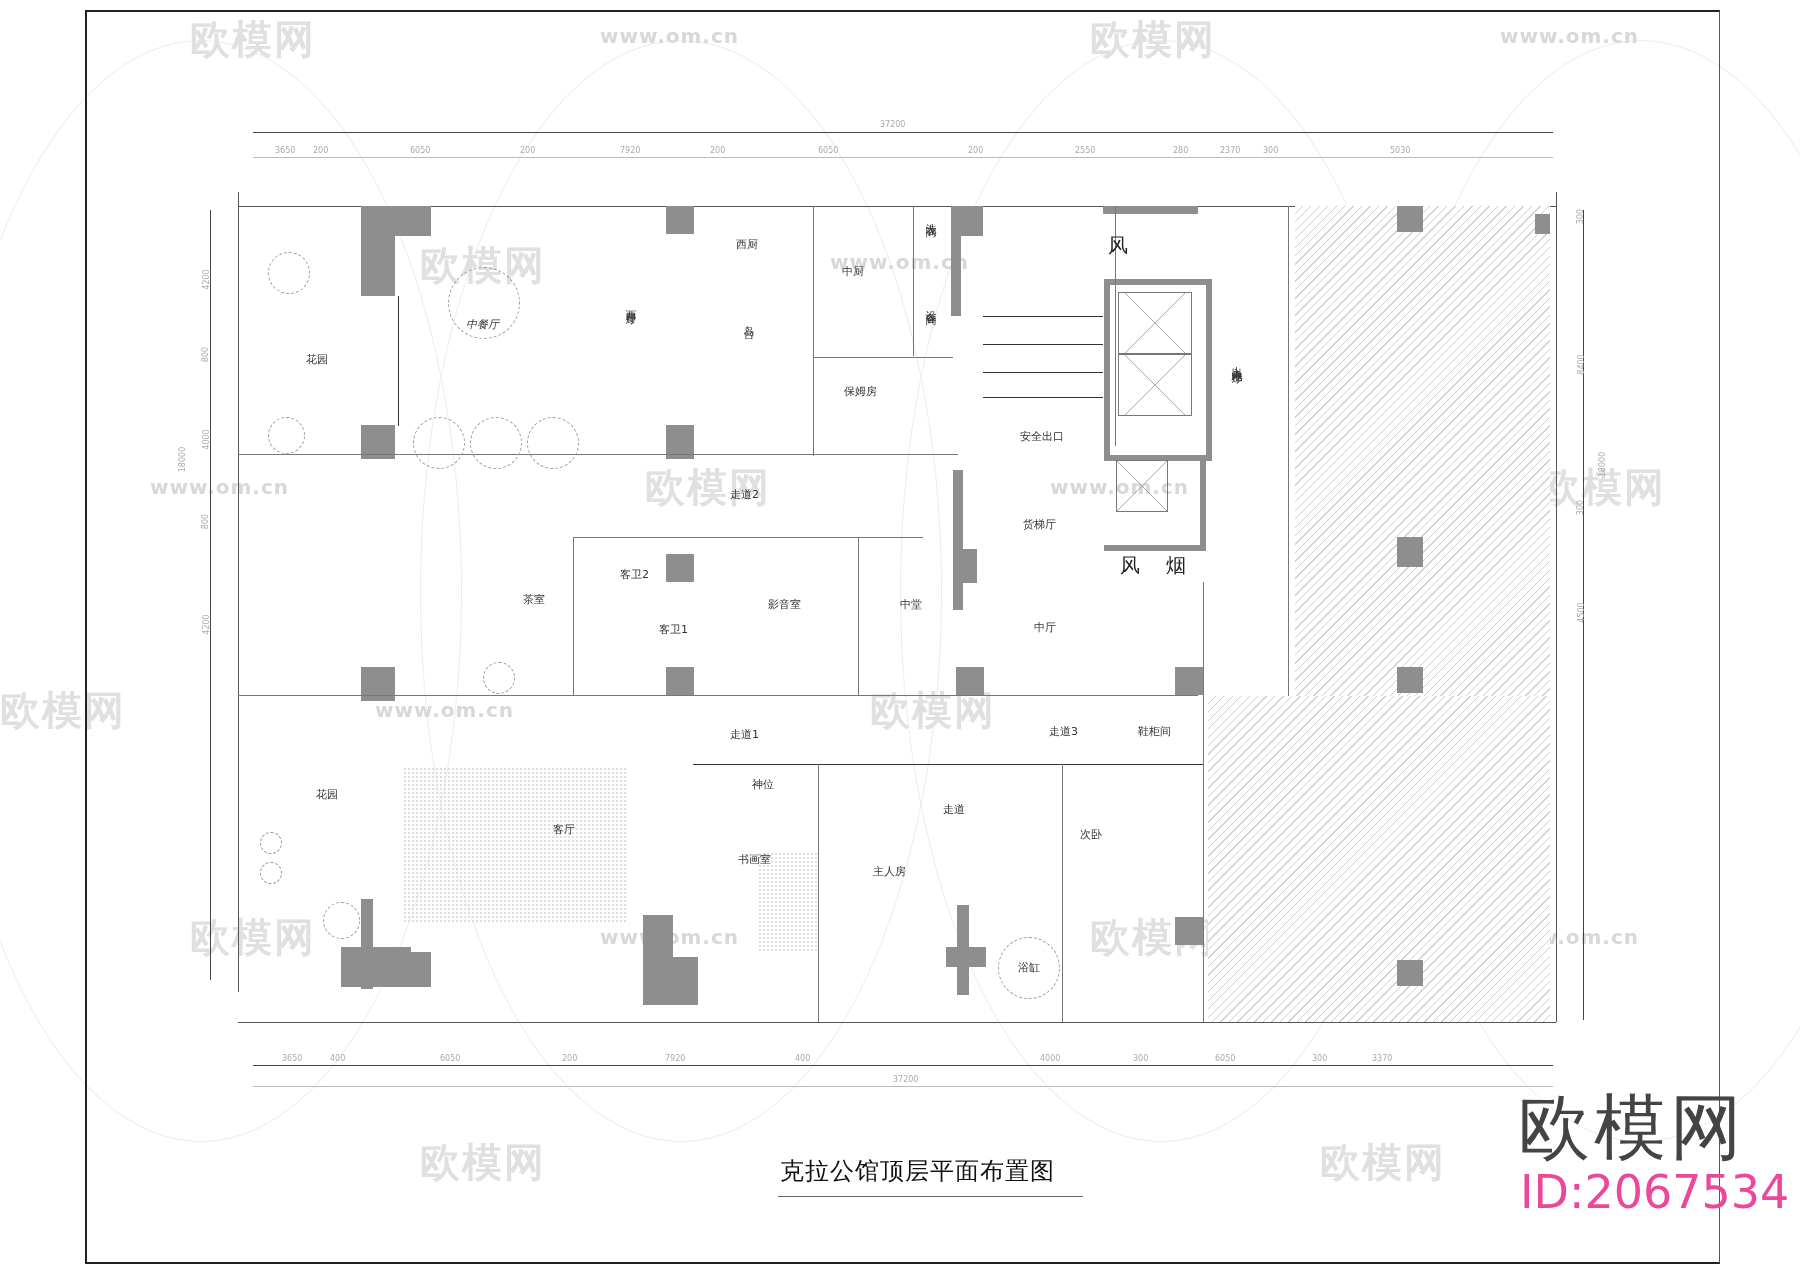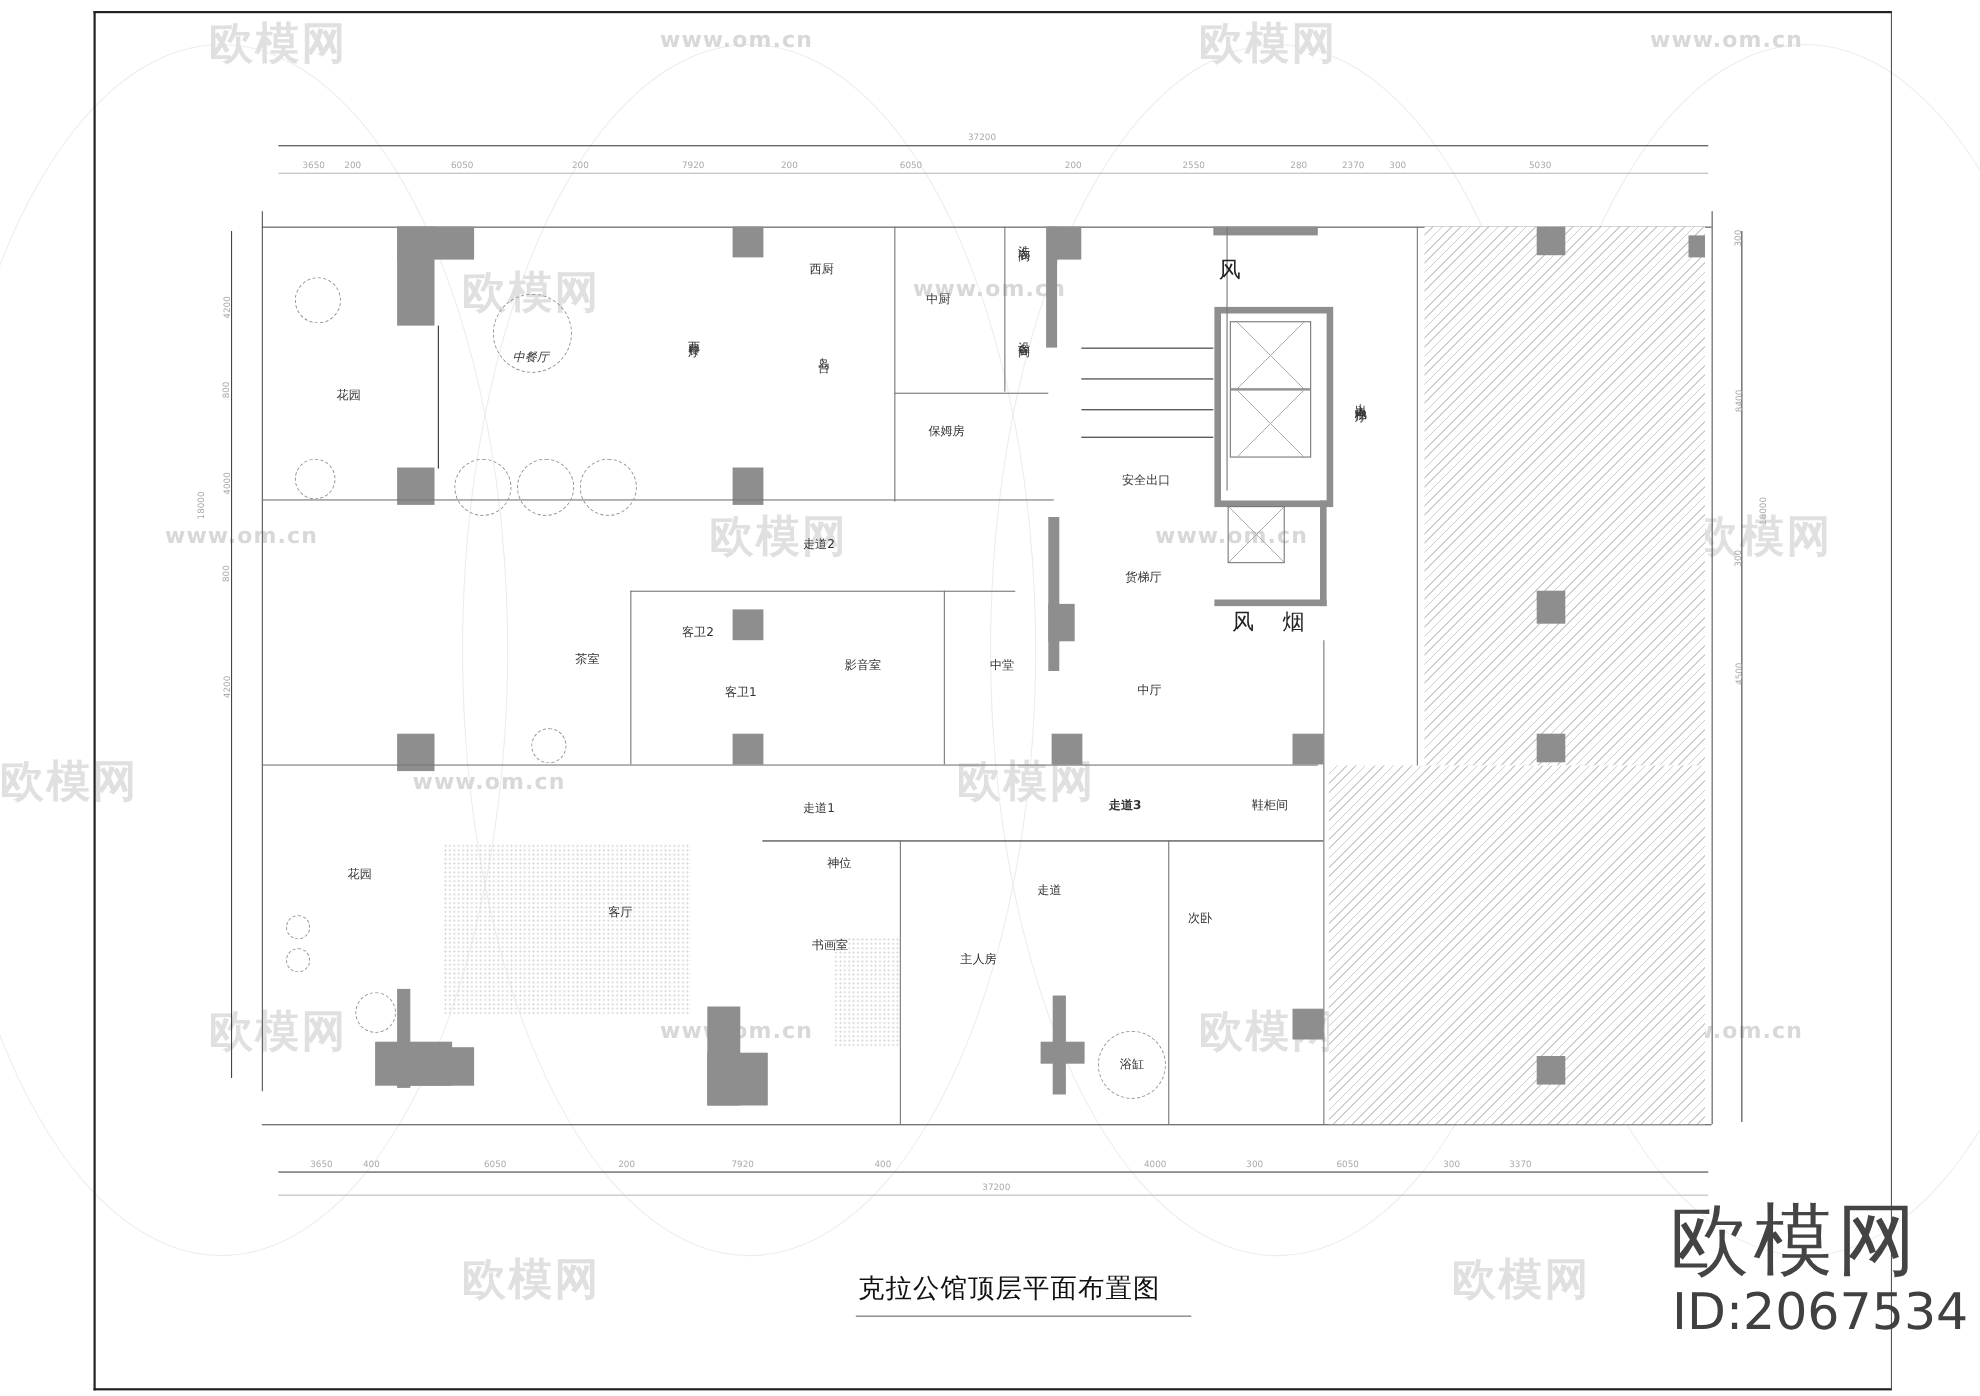--- a/index.html
+++ b/index.html
@@ -15,21 +15,21 @@
   .dim-text{position:absolute;font-size:8px;color:#aaa;}
   .hatch{position:absolute;background:repeating-linear-gradient(135deg,#fff 0 5px,#cfcfcf 5px 6px);}
   .dot-area{position:absolute;background:radial-gradient(#ddd 0.8px,transparent 1px) 0 0/4px 4px;}
   .circle{position:absolute;border:1px dashed #999;border-radius:50%;}
   .elev{position:absolute;border:1px solid #777;background:linear-gradient(45deg,transparent 49.5%,#aaa 49.5% 50.5%,transparent 50.5%),linear-gradient(-45deg,transparent 49.5%,#aaa 49.5% 50.5%,transparent 50.5%);}
   .title{position:absolute;left:780px;top:1155px;font-size:24px;color:#111;letter-spacing:1px;}
   .title-line{position:absolute;left:778px;top:1196px;width:305px;height:1px;background:#666;}
   .wm{position:absolute;color:#e0e0e0;font-size:40px;font-weight:bold;letter-spacing:2px;}
   .wm-url{position:absolute;color:#d8d8d8;font-size:20px;font-weight:bold;letter-spacing:1px;}
   .brand{position:absolute;left:1518px;top:1080px;font-size:72px;color:#444;letter-spacing:4px;}
-  .brand-id{position:absolute;left:1520px;top:1165px;font-size:46px;color:#404040;}
+  .brand-id{position:absolute;left:1520px;top:1165px;font-size:46px;color:#ec4899;}
   .arc{position:absolute;border:1px solid #ececec;border-radius:50%;}
 </style>
 </head>
 <body>
 
 <div class="arc" style="left:-60px;top:40px;width:520px;height:1100px;"></div>
 <div class="arc" style="left:420px;top:40px;width:520px;height:1100px;"></div>
 <div class="arc" style="left:900px;top:40px;width:520px;height:1100px;"></div>
 <div class="arc" style="left:1380px;top:40px;width:520px;height:1100px;"></div>
 
@@ -201,21 +201,21 @@
   <div class="room-label v" style="left:990px;top:165px;">出入电梯厅</div>
   <div class="room-label" style="left:492px;top:295px;">走道2</div>
   <div class="room-label" style="left:382px;top:375px;">客卫2</div>
   <div class="room-label" style="left:385px;top:430px;margin-left:36px;">客卫1</div>
   <div class="room-label" style="left:530px;top:405px;">影音室</div>
   <div class="room-label" style="left:285px;top:400px;">茶室</div>
   <div class="room-label" style="left:662px;top:405px;">中堂</div>
   <div class="room-label" style="left:785px;top:325px;">货梯厅</div>
   <div class="room-label" style="left:796px;top:428px;">中厅</div>
   <div class="room-label" style="left:492px;top:535px;">走道1</div>
-  <div class="room-label" style="left:770px;top:532px;font-weight:bold;">走道3</div>
+  <div class="room-label" style="left:811px;top:532px;">走道3</div>
   <div class="room-label" style="left:900px;top:532px;">鞋柜间</div>
   <div class="room-label" style="left:78px;top:595px;">花园</div>
   <div class="room-label" style="left:315px;top:630px;">客厅</div>
   <div class="room-label" style="left:514px;top:585px;text-align:center;">神位</div>
   <div class="room-label" style="left:500px;top:660px;">书画室</div>
   <div class="room-label" style="left:705px;top:610px;">走道</div>
   <div class="room-label" style="left:635px;top:672px;">主人房</div>
   <div class="room-label" style="left:780px;top:768px;">浴缸</div>
   <div class="room-label" style="left:842px;top:635px;">次卧</div>
 </div>

